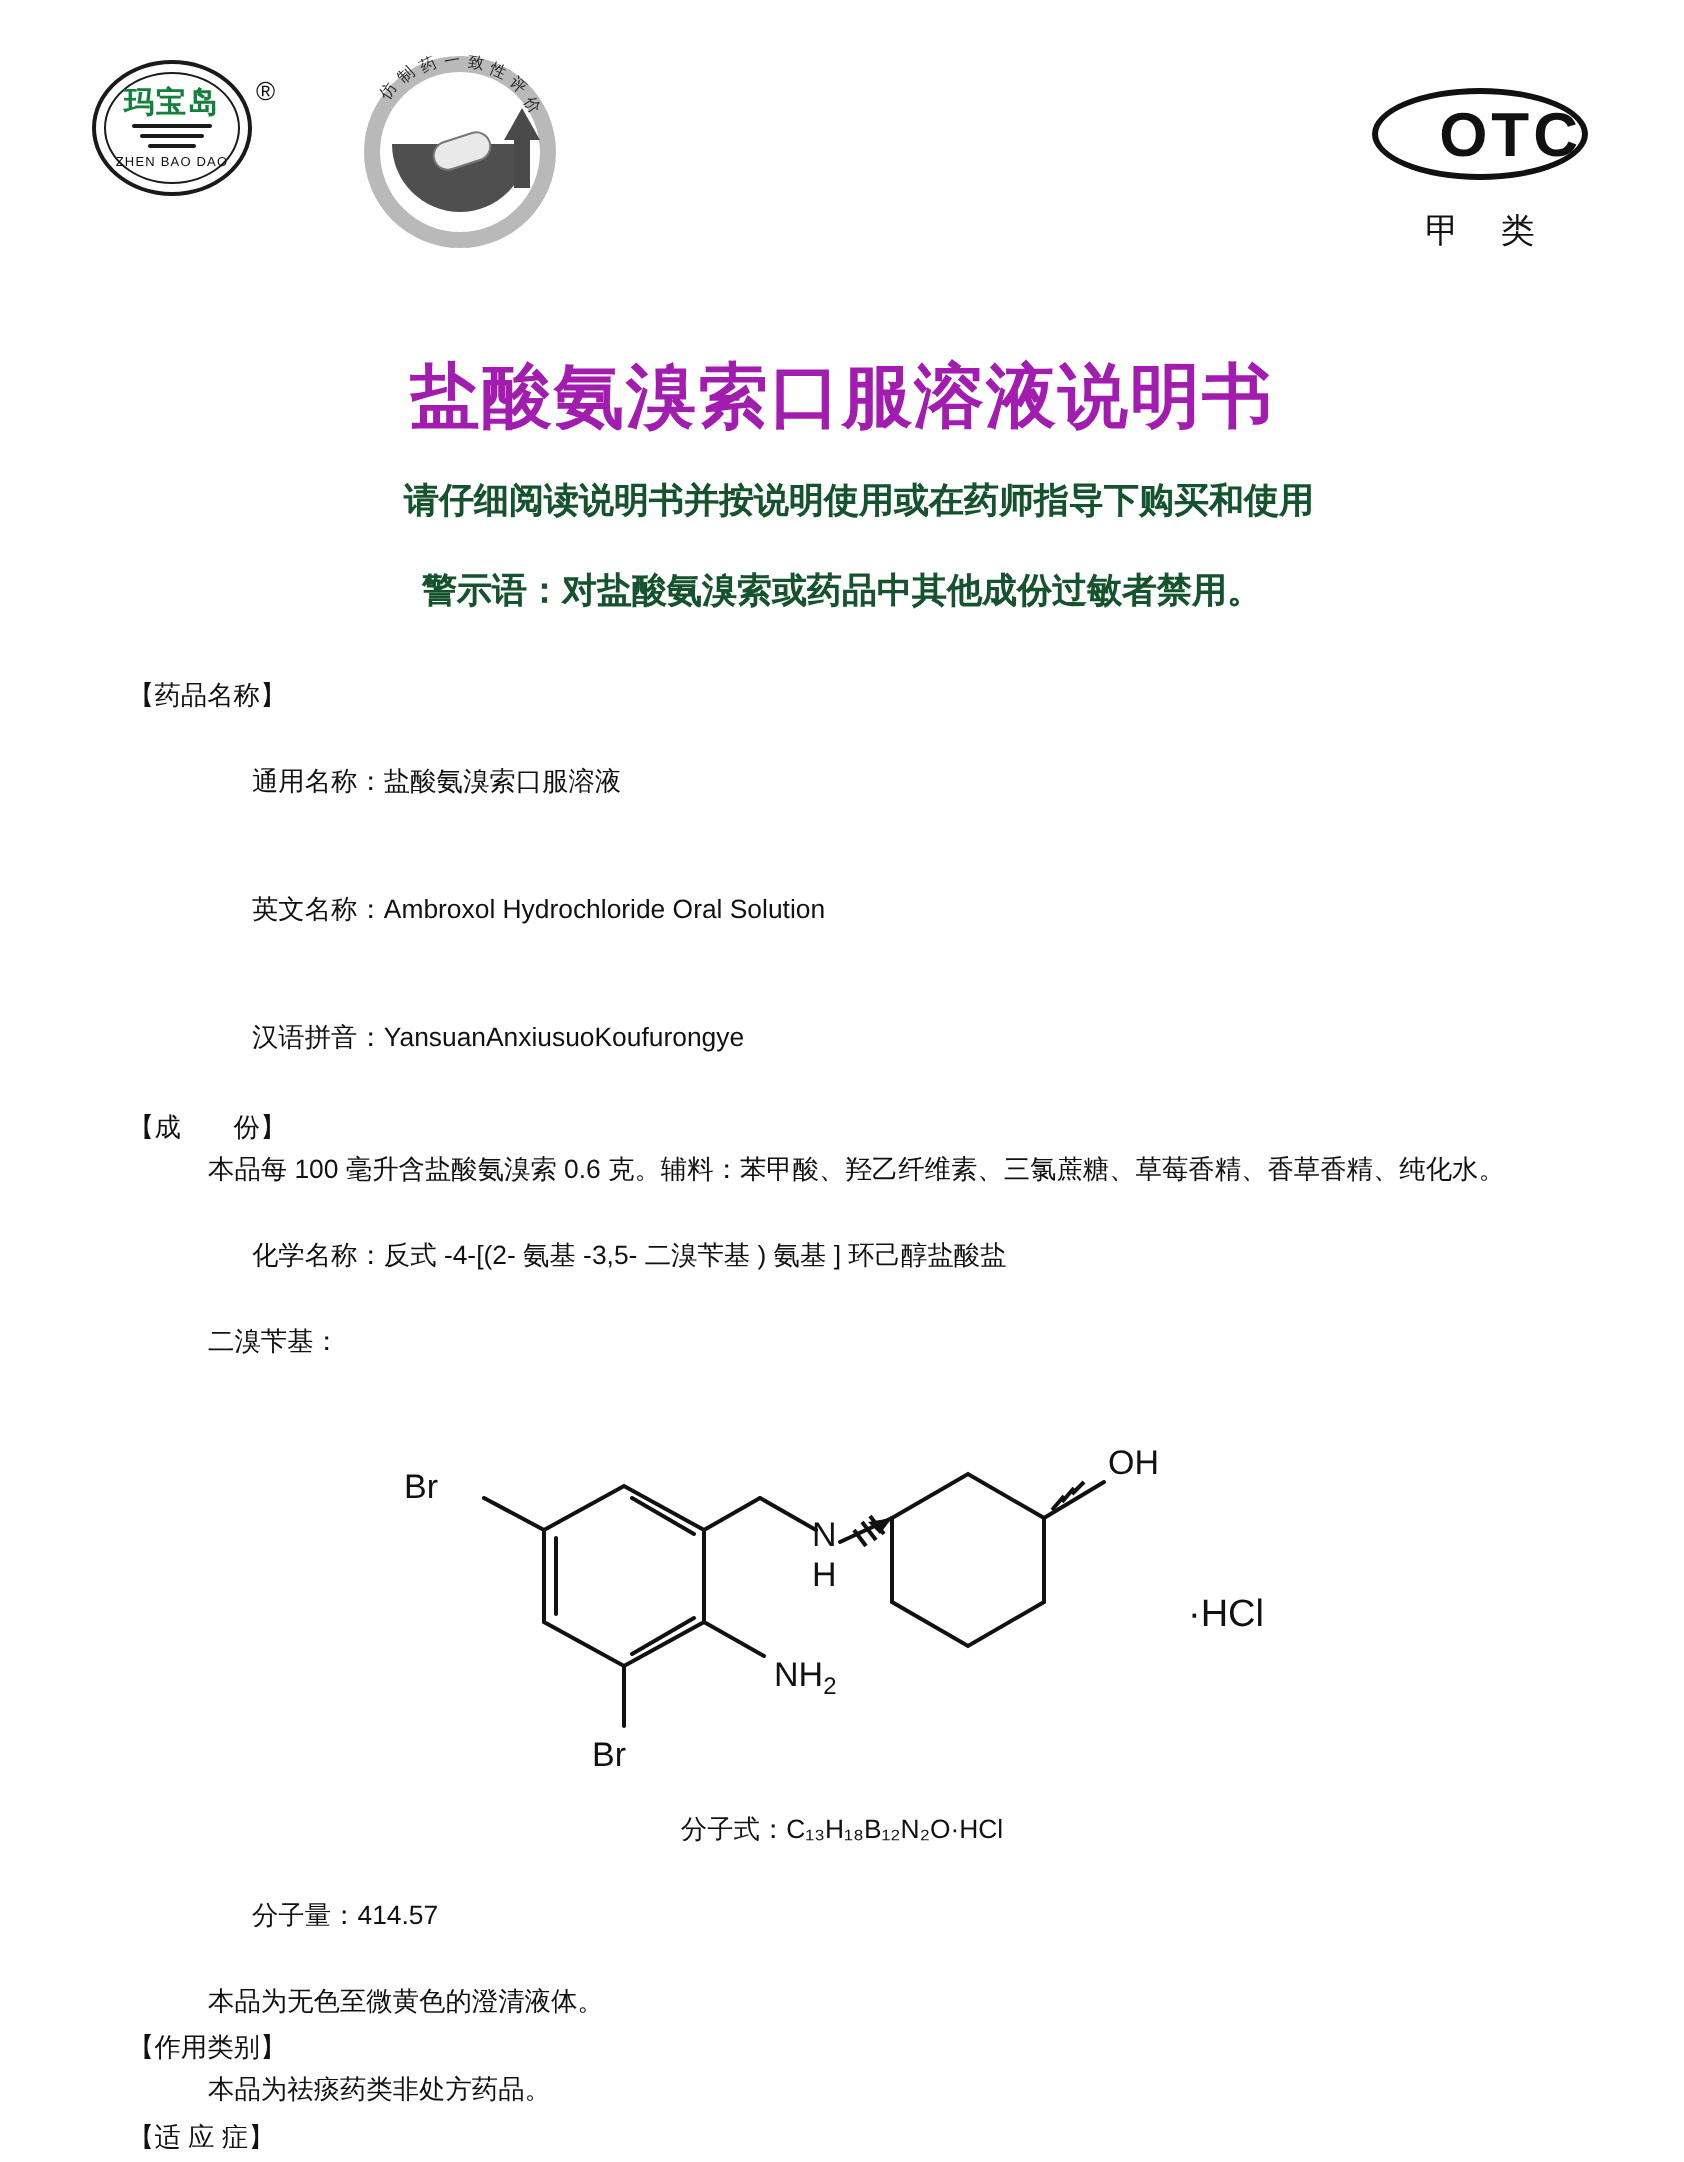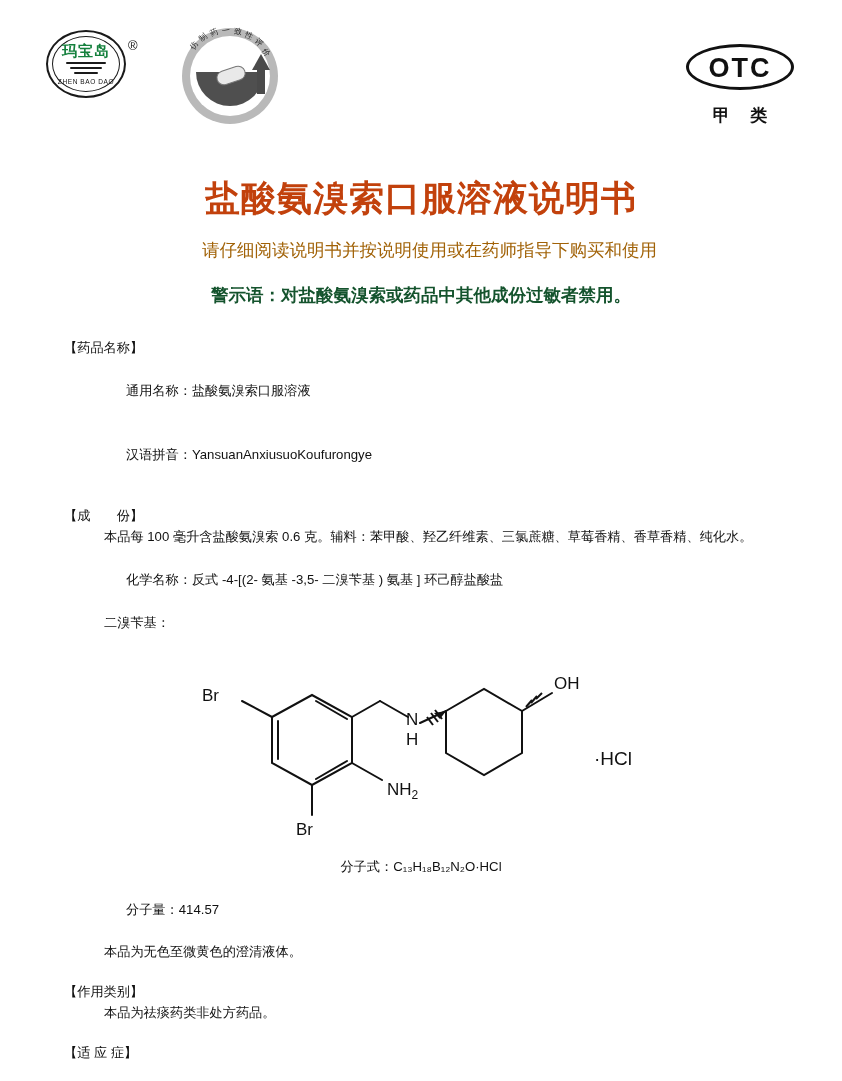--- a/index.html
+++ b/index.html
@@ -160,72 +160,72 @@
     position: absolute;
     right: 48px;
     top: 44px;
     text-align: center;
   }
   .otc-badge {
     width: 108px;
     height: 46px;
     border: 3px solid #111;
     border-radius: 50%;
-    font-size: 27px;
+    font-size: 31px;
     font-weight: bold;
     letter-spacing: 2px;
     line-height: 42px;
-    text-align: center;
+    text-align: right;
     box-sizing: border-box;
   }
   .otc-sub {
     margin-top: 14px;
     font-size: 17px;
-    font-weight: bold;
+    font-weight: normal;
     letter-spacing: 8px;
     text-align: center;
     padding-left: 8px;
   }
 
   
   .title-block {
     text-align: center;
     margin-top: 22px;
   }
   .doc-title {
     font-size: 35px;
     font-weight: bold;
     letter-spacing: 1px;
-    color: #c2410c;
+    color: #a21caf;
     margin-top: 25px;
   }
   .doc-subtitle {
     font-size: 17.5px;
-    font-weight: normal;
+    font-weight: bold;
     margin-top: 16px;
-    color: #a16207;
+    color: #14532d;
     margin-left: 17px;
   }
   .doc-warning {
     font-size: 17.5px;
     font-weight: bold;
     margin-top: 21px;
     color: #14532d;
   }
 
   
   .content {
     margin: 30px 64px 0 64px;
     font-size: 13.2px;
     line-height: 1.62;
     color: #111;
   }
   .sect-head {
     font-weight: normal;
-    margin-top: 18px;
+    margin-top: 2px;
   }
   .line { white-space: pre-wrap; margin-left: 40px; }
 
   
   .structure {
     position: relative;
     height: 215px;
     margin-top: 6px;
   }
   .structure svg { position: absolute; left: 120px; top: 0; }
@@ -281,20 +281,23 @@
     <div class="doc-title">盐酸氨溴索口服溶液说明书</div>
     <div class="doc-subtitle">请仔细阅读说明书并按说明使用或在药师指导下购买和使用</div>
     <div class="doc-warning">警示语：对盐酸氨溴索或药品中其他成份过敏者禁用。</div>
   </div>
 
   <div class="content">
 
     <div class="sect-head">【药品名称】</div>
     <div class="line">
       <span>通用名称：</span><span>盐酸氨溴索口服溶液</span>
+    </div>
+    <div class="line">
+      <span>英文名称：</span><span>Ambroxol Hydrochloride Oral Solution</span>
     </div>
     <div class="line">
       <span>汉语拼音：</span><span>YansuanAnxiusuoKoufurongye</span>
     </div>
 
     <div class="sect-head">【成　　份】</div>
     <div class="line">本品每 100 毫升含盐酸氨溴索 0.6 克。辅料：苯甲酸、羟乙纤维素、三氯蔗糖、草莓香精、香草香精、纯化水。</div>
     <div class="line">
       <span>化学名称：</span><span>反式 -4-[(2- 氨基 -3,5- 二溴苄基 ) 氨基 ] 环己醇盐酸盐</span>
     </div>

